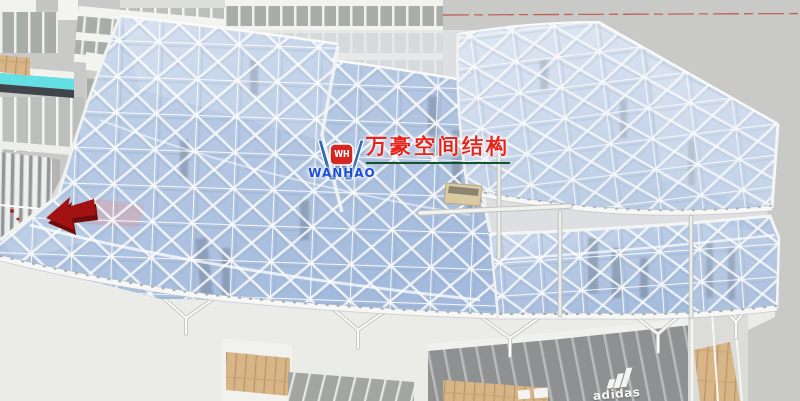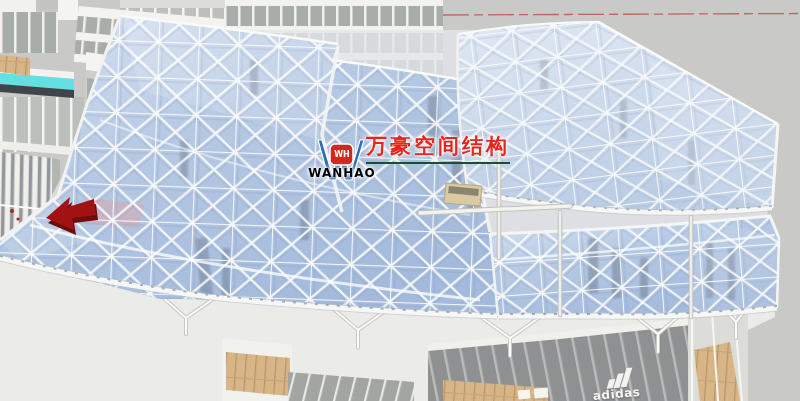--- a/index.html
+++ b/index.html
@@ -3,21 +3,21 @@
 <meta charset="utf-8">
 <style>
   html,body{margin:0;padding:0;background:#888;}
   .stage{position:relative;width:800px;height:401px;overflow:hidden;
          font-family:"DejaVu Sans","Liberation Sans",sans-serif;background:#c9c9c7;}
   .stage svg{position:absolute;left:0;top:0;}
   
   .wm{position:absolute;pointer-events:none;}
   .wm-logo{left:312px;top:132px;width:60px;height:56px;}
   .wm-logoname{left:306px;top:166px;width:72px;text-align:center;
-    color:#000000;font-weight:bold;font-size:12px;letter-spacing:1px;
+    color:#1d4ed8;font-weight:bold;font-size:12px;letter-spacing:1px;
     text-shadow:0 0 2px #fff,0 0 4px #fff,0 0 6px #fff;}
   .wm-cn{left:366px;top:132px;color:#e8251c;font-weight:bold;font-size:21px;
     letter-spacing:3px;border-bottom:2px solid #14532d;padding-bottom:2px;
     text-shadow:0 0 2px #fff,0 0 4px #fff,0 0 5px #fff;}
   .wm-url{left:380px;top:162px;color:#e8251c;font-weight:bold;font-size:17px;
     letter-spacing:.5px;font-family:"DejaVu Serif","Liberation Serif",serif;
     text-shadow:0 0 2px #fff,0 0 4px #fff,0 0 5px #fff;}
   .wm-monogram{position:absolute;left:0;top:0;width:100%;text-align:center;
     color:#fff;font-size:8px;font-weight:bold;line-height:21px;}
   

